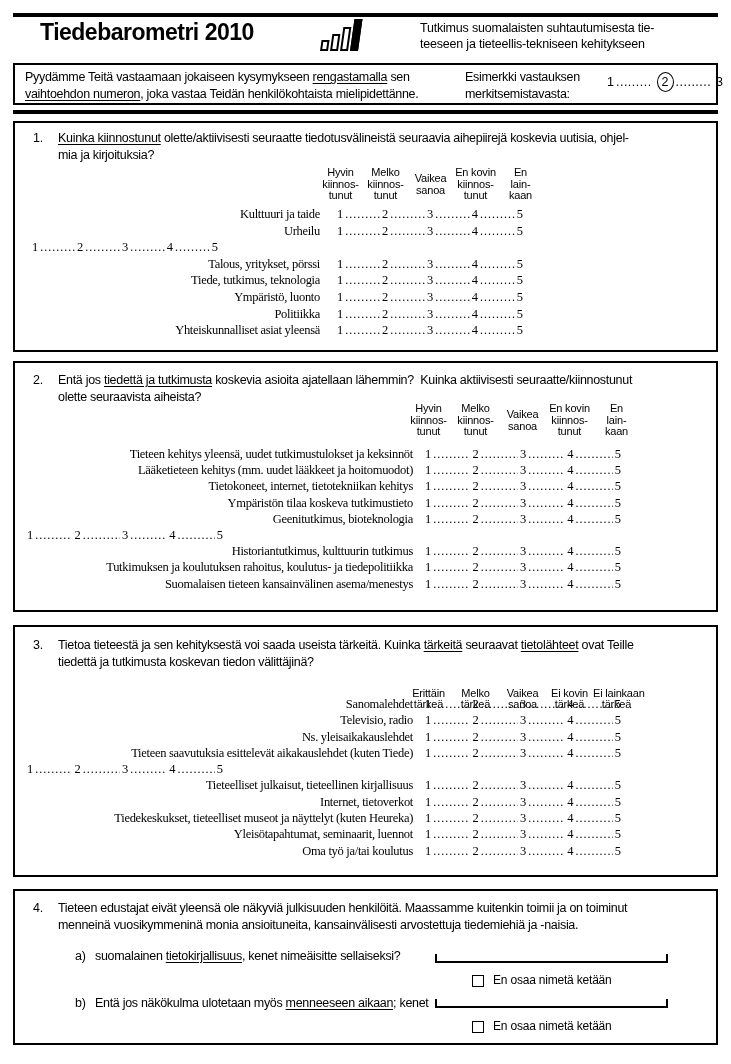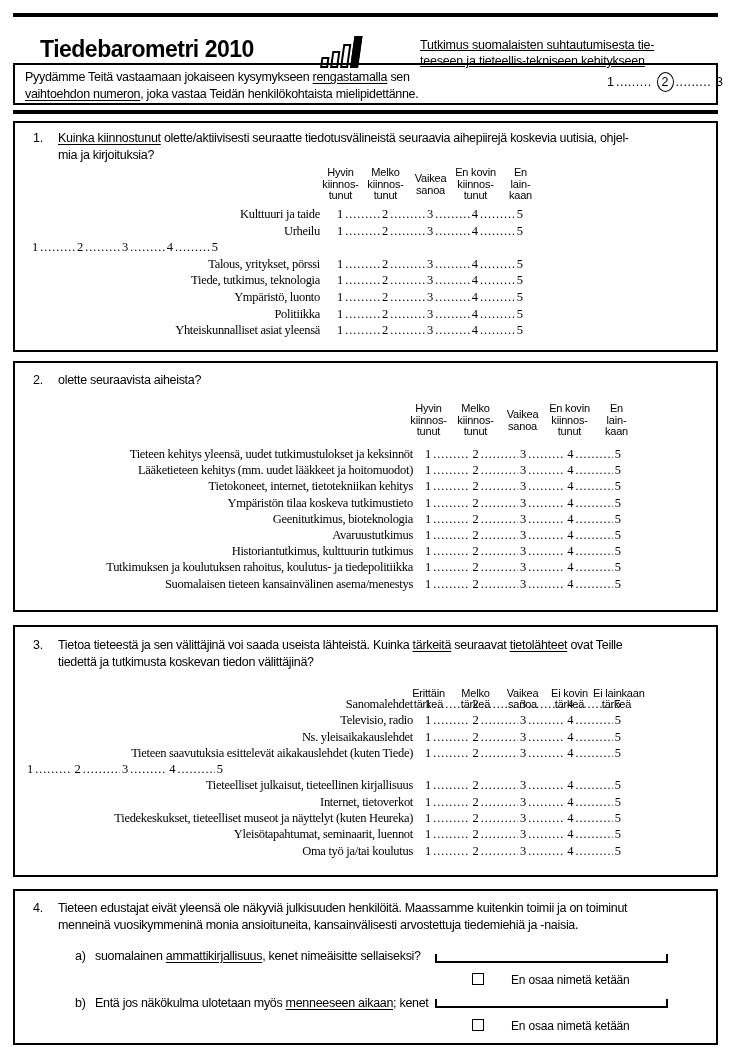--- a/index.html
+++ b/index.html
@@ -6,27 +6,27 @@
   html,body { background:#e8e8e8; }
   .page {
     position:relative; width:731px; height:1064px; background:#fff;
     font-family:"Liberation Sans", sans-serif; color:#000; overflow:hidden;
   }
   .rule { position:absolute; left:13px; width:705px; height:4px; background:#000; }
   .top-rule { top:13px; }
   .mid-rule { top:110px; }
 
   
-  .masthead { position:absolute; left:13px; top:26px; width:705px; height:39px; }
+  .masthead { position:absolute; left:13px; top:9px; width:705px; height:39px; }
   .form-title { position:absolute; left:27px; top:10px; font-size:23px; font-weight:bold; letter-spacing:-0.5px; }
   .chart-icon { position:absolute; left:307px; top:8px; width:46px; height:34px; transform:skewX(-8deg); transform-origin:bottom left; display:flex; align-items:flex-end; gap:2px; }
   .chart-icon .bar { border:2px solid #000; background:#fff; width:8px; }
   .chart-icon .b1 { height:11px; } .chart-icon .b2 { height:17px; } .chart-icon .b3 { height:24px; }
   .chart-icon .b4 { height:32px; background:#000; }
-  .subtitle { position:absolute; left:407px; top:11px; font-size:12.5px; line-height:16px; letter-spacing:-0.2px;text-decoration:underline; }
+  .subtitle { position:absolute; left:407px; top:11px; font-size:12.5px; line-height:16px; letter-spacing:-0.2px; }
 
   
   .instr-box { position:absolute; left:13px; top:63px; width:705px; height:42px; border:2px solid #000; }
   .instr-text { position:absolute; left:10px; top:4px; font-size:12.5px; line-height:16.5px; letter-spacing:-0.3px; }
   .example-label { position:absolute; left:450px; top:4px; font-size:12.5px; line-height:16.5px; letter-spacing:-0.3px; }
   .example { position:absolute; left:592px; top:7px; width:116px; display:flex; align-items:center; font-size:12.5px; }
   .ex-dots { flex:1; overflow:hidden; white-space:nowrap; margin:0 2px; letter-spacing:0.5px; }
   .circ { width:17px; height:20px; border:1.5px solid #000; border-radius:50%; display:flex; align-items:center; justify-content:center; flex:none; }
 
   
@@ -63,21 +63,21 @@
   .scale .n { flex:none; }
   .dots { flex:1; overflow:hidden; white-space:nowrap; margin:0 2px; letter-spacing:1px; font-size:12px; }
 
   
   .sub { position:absolute; display:flex; font-size:12.5px; line-height:16.5px; letter-spacing:-0.3px; }
   .sub-a { left:60px; top:57px; } .sub-b { left:60px; top:104px; }
   .sub-label { width:20px; flex:none; }
   .ans-line { position:absolute; left:420px; width:233px; height:9px;
               border-left:2px solid #000; border-right:2px solid #000; border-bottom:2px solid #000; }
   .ans-a { top:63px; } .ans-b { top:108px; }
-  .cbrow { position:absolute; display:flex; align-items:flex-start; font-size:12px; letter-spacing:-0.2px;gap:18px; }
+  .cbrow { position:absolute; display:flex; align-items:flex-end; font-size:12px; letter-spacing:-0.2px; }
   .cb-a { left:457px; top:82px; } .cb-b { left:457px; top:128px; }
   .checkbox { width:12px; height:12px; border:1.5px solid #000; margin-right:9px; flex:none; background:#fff; }
 </style>
 </head>
 <body>
 
 <div class="page">
 
   <div class="rule top-rule"></div>
 
@@ -92,20 +92,24 @@
     <div class="subtitle">
       <div>Tutkimus suomalaisten suhtautumisesta tie-</div>
       <div>teeseen ja tieteellis-tekniseen kehitykseen</div>
     </div>
   </div>
 
   <div class="instr-box">
     <div class="instr-text">
       <div class="qline"><span>Pyydämme Teitä vastaamaan jokaiseen kysymykseen </span><span class="u">rengastamalla</span><span> sen</span></div>
       <div class="qline"><span class="u">vaihtoehdon numeron</span><span>, joka vastaa Teidän henkilökohtaista mielipidettänne.</span></div>
+    </div>
+    <div class="example-label">
+      <div>Esimerkki vastauksen</div>
+      <div>merkitsemistavasta:</div>
     </div>
     <div class="example">
       <span class="n">1</span>
       <span class="ex-dots">.........</span>
       <span class="circ">2</span>
       <span class="ex-dots">.........</span>
       <span class="n">3</span>
     </div>
   </div>
 
@@ -247,20 +251,21 @@
             <span class="n">5</span>
           </span>
         </div>
       </div>
   </section>
 
   <section class="qbox qb2">
     <div class="q-head">
       <span class="q-num">2.</span>
       <div class="q-lines">
+        <div class="qline"><span>Entä jos </span><span class="u">tiedettä ja tutkimusta</span><span> koskevia asioita ajatellaan lähemmin?  Kuinka aktiivisesti seuraatte/kiinnostunut</span></div>
         <div class="qline"><span>olette seuraavista aiheista?</span></div>
       </div>
     </div>
     <div class="hdr h2">
       <span>Hyvin
 kiinnos-
 tunut</span>
       <span>Melko
 kiinnos-
 tunut</span>
@@ -338,21 +343,20 @@
             <span class="n">2</span>
             <span class="dots">..........</span>
             <span class="n">3</span>
             <span class="dots">..........</span>
             <span class="n">4</span>
             <span class="dots">..........</span>
             <span class="n">5</span>
           </span>
         </div>
         <div class="mrow">
-          <span class="row-label">Avaruustutkimus</span>
           <span class="scale">
             <span class="n">1</span>
             <span class="dots">..........</span>
             <span class="n">2</span>
             <span class="dots">..........</span>
             <span class="n">3</span>
             <span class="dots">..........</span>
             <span class="n">4</span>
             <span class="dots">..........</span>
             <span class="n">5</span>
@@ -400,21 +404,21 @@
             <span class="n">5</span>
           </span>
         </div>
       </div>
   </section>
 
   <section class="qbox qb3">
     <div class="q-head">
       <span class="q-num">3.</span>
       <div class="q-lines">
-        <div class="qline"><span>Tietoa tieteestä ja sen välittäjinä voi saada useista lähteistä. Kuinka </span><span class="u">tärkeitä</span><span> seuraavat </span><span class="u">tietolähteet</span><span> ovat Teille</span></div>
+        <div class="qline"><span>Tietoa tieteestä ja sen kehityksestä voi saada useista tärkeitä. Kuinka </span><span class="u">tärkeitä</span><span> seuraavat </span><span class="u">tietolähteet</span><span> ovat Teille</span></div>
         <div class="qline"><span>tiedettä ja tutkimusta koskevan tiedon välittäjinä?</span></div>
       </div>
     </div>
     <div class="hdr h3">
       <span>Erittäin
 tärkeä</span>
       <span>Melko
 tärkeä</span>
       <span>Vaikea
 sanoa</span>
@@ -570,21 +574,21 @@
     <div class="q-head">
       <span class="q-num">4.</span>
       <div class="q-lines">
         <div class="qline"><span>Tieteen edustajat eivät yleensä ole näkyviä julkisuuden henkilöitä. Maassamme kuitenkin toimii ja on toiminut</span></div>
         <div class="qline"><span>menneinä vuosikymmeninä monia ansioituneita, kansainvälisesti arvostettuja tiedemiehiä ja -naisia.</span></div>
       </div>
     </div>
     <div class="sub sub-a">
       <span class="sub-label">a)</span>
       <div>
-        <div class="qline"><span>suomalainen </span><span class="u">ammattikirjallisuus</span><span>, kenet nimeäisitte sellaiseksi?</span></div>
+        <div class="qline"><span>suomalainen </span><span class="u">tietokirjallisuus</span><span>, kenet nimeäisitte sellaiseksi?</span></div>
       </div>
     </div>
     <div class="ans-line ans-a"></div>
     <div class="cbrow cb-a">
       <span class="checkbox"></span>
       <span>En osaa nimetä ketään</span>
     </div>
     <div class="sub sub-b">
       <span class="sub-label">b)</span>
       <div>

